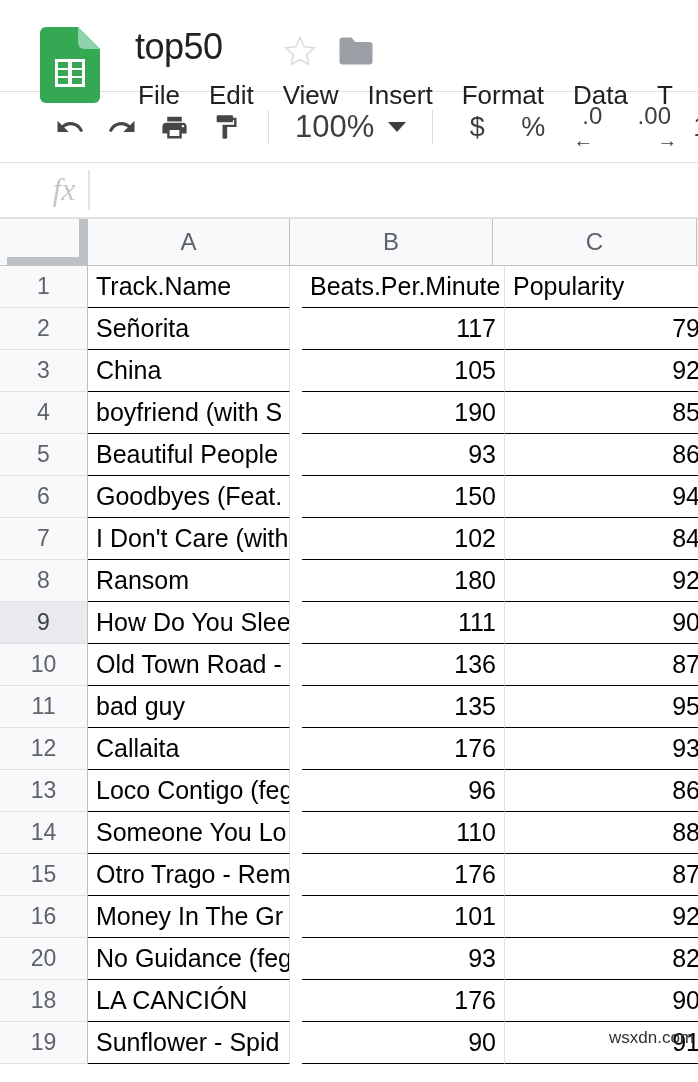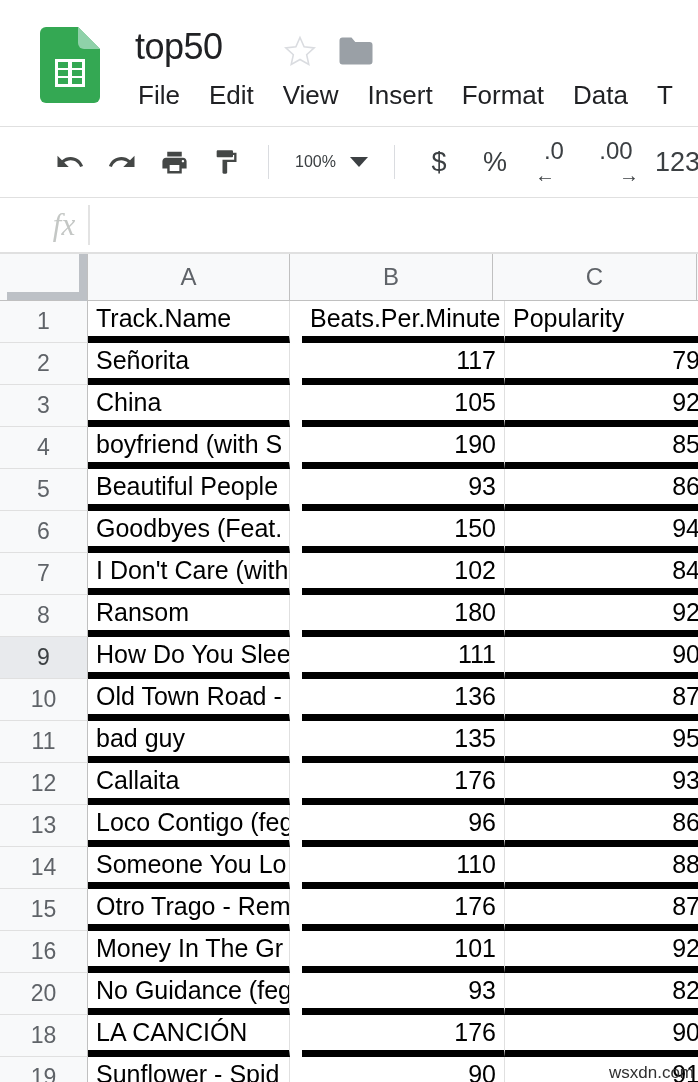--- a/index.html
+++ b/index.html
@@ -6,21 +6,21 @@
   html, body {
     width: 698px; height: 1082px;
     background: #ffffff;
     font-family: "Liberation Sans", sans-serif;
     overflow: hidden;
   }
   body { position: relative; }
 
   
   #titlebar {
-    height: 127px;
+    height: 92px;
     background: #ffffff;
     border-bottom: 1px solid #e0e0e0;
     position: relative;
   }
   #sheets-logo {
     position: absolute;
     left: 40px; top: 27px;
     width: 60px; height: 76px;
   }
   #doc-title {
@@ -81,21 +81,21 @@
     margin: 0 16px;
     flex: 0 0 auto;
   }
   #zoom-control {
     display: flex; align-items: center;
     gap: 14px;
     padding: 0 10px;
     cursor: pointer;
     flex: 0 0 auto;
   }
-  #zoom-value { font-size: 16px; color: #3c4043; }
+  #zoom-value { font-size: 31px; color: #3c4043; }
   .caret { width: 0; height: 0; border-left: 9px solid transparent; border-right: 9px solid transparent; border-top: 10px solid #3c4043; }
   .tb-text {
     font-size: 27px; color: #3c4043;
     display: flex; align-items: center; justify-content: center;
     width: 56px; height: 48px; cursor: pointer; flex: 0 0 auto;
   }
   .tb-dec {
     position: relative; width: 62px; height: 48px; cursor: pointer; flex: 0 0 auto;
     display: flex; align-items: flex-start; justify-content: center;
   }
@@ -188,21 +188,21 @@
     border-right: 1px solid #c0c0c0;
     border-bottom: 1px solid #e0e0e0;
     display: flex; align-items: center; justify-content: center;
     font-size: 23px;
     color: #5f6368;
     cursor: pointer;
   }
   .rowhead.active { background: #e8eaed; color: #3c4043; }
   .cell {
     border-right: 1px solid #e0e0e0;
-    border-bottom: 7px solid #000000;
+    border-bottom: 1px solid #000000;
     display: flex; align-items: center;
     font-size: 25px;
     color: #000000;
     padding: 0 8px;
     overflow: hidden;
     white-space: nowrap;
     flex: 0 0 auto;
     cursor: cell;
   }
   .cell.col-a { width: 202px; justify-content: flex-start; }

